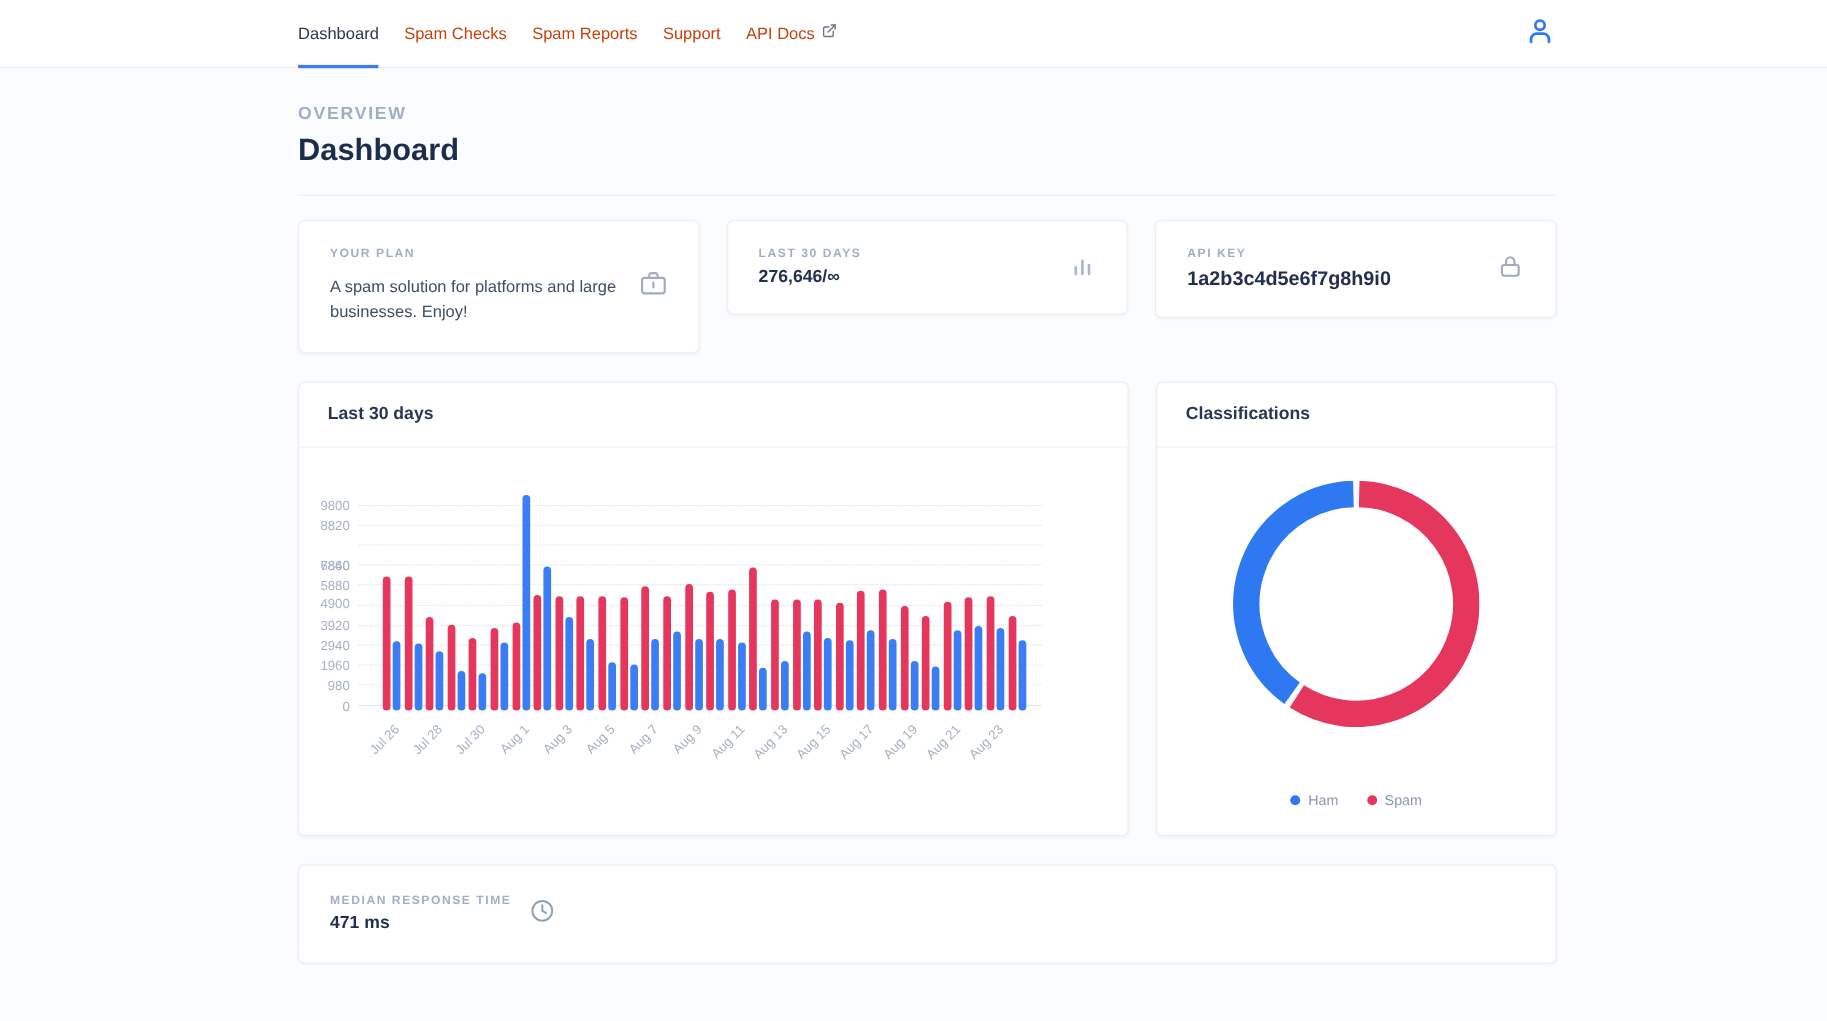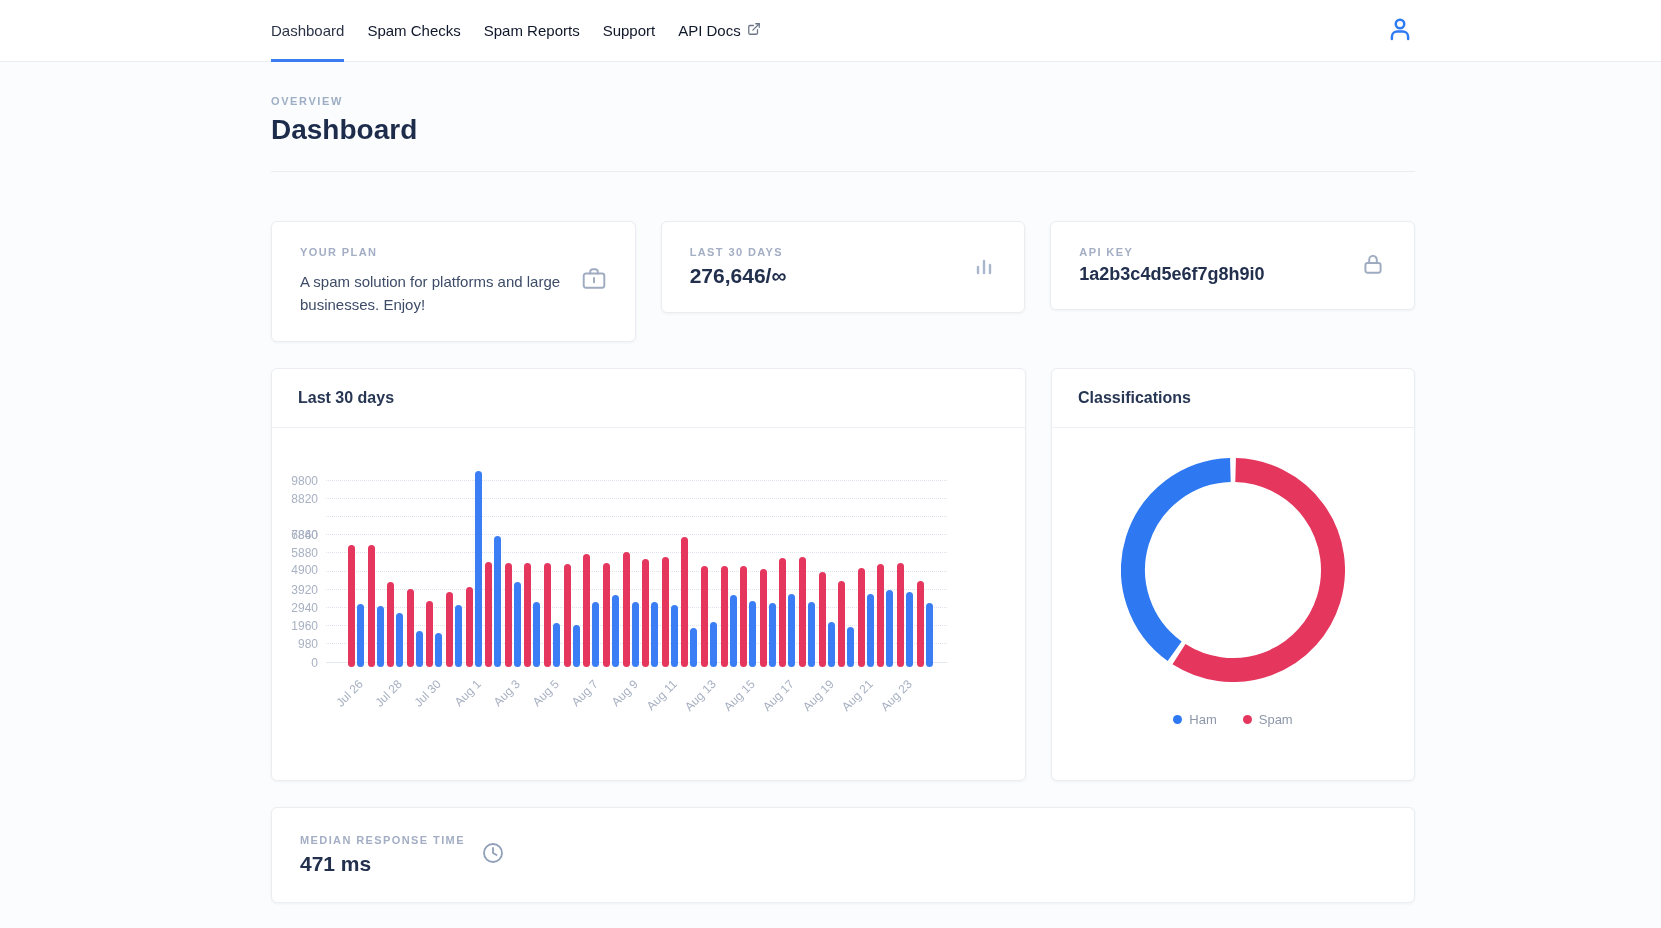--- a/index.html
+++ b/index.html
@@ -6,42 +6,42 @@
   html,body { width:1661px; height:928px; overflow:hidden; background:#fbfcfd;
     font-family:"Liberation Sans", sans-serif; color:#22304e; }
   .container { margin-left:271px; width:1144px; }
 
   
   .topbar { background:#ffffff; border-bottom:1px solid #eaeef3; height:62px; }
   .topbar-inner { margin-left:271px; width:1144px; height:100%;
     display:flex; justify-content:space-between; align-items:center; }
   .nav { display:flex; align-items:stretch; height:62px; gap:23px; }
   .nav-item { display:flex; align-items:center; gap:6px; font-size:15px; font-weight:500;
-    color:#0f172a; cursor:pointer; border-bottom:3px solid transparent; padding-top:3px; }
+    color:#c2410c; cursor:pointer; border-bottom:3px solid transparent; padding-top:3px; }
   .nav-item.active { color:#2b3447; border-bottom-color:#3b7cf3; }
   .nav-item svg { margin-top:-2px; }
   .user-btn { cursor:pointer; display:flex; align-items:center; }
 
   
   .page-head { padding-top:33px; }
-  .eyebrow { font-size:11px; font-weight:700; letter-spacing:1.6px; color:#9daec5;
+  .eyebrow { font-size:16px; font-weight:700; letter-spacing:1.6px; color:#9daec5;
     text-transform:uppercase; }
   .page-title { font-size:28px; font-weight:700; color:#1e2c4c; margin-top:7px; }
   .rule { border-bottom:1px solid #e9edf2; margin-top:25px; }
 
   
-  .cards { display:grid; grid-template-columns:repeat(3,1fr); gap:25px; margin-top:49px;
+  .cards { display:grid; grid-template-columns:repeat(3,1fr); gap:25px; margin-top:22px;
     align-items:start; }
   .card { background:#ffffff; border:1px solid #eaedf2; border-radius:6px;
     box-shadow:0 1px 3px rgba(30,45,70,0.05); }
   .stat-card { padding:24px 28px; display:flex; justify-content:space-between; align-items:center; }
   .stat-label { font-size:11px; font-weight:700; letter-spacing:1.4px; color:#a3aec4;
     text-transform:uppercase; }
   .stat-value { font-size:22px; font-weight:700; color:#22304e; margin-top:6px; }
-  .stat-value.mid { font-size:21px; }
+  .stat-value.mid { font-size:16px; }
   .stat-value.key { font-size:18px; }
   .stat-desc { font-size:15px; line-height:1.55; color:#3e4c68; margin-top:12px; max-width:300px; }
   .stat-icon { flex:0 0 auto; margin-left:16px; }
 
   
   .charts { display:grid; grid-template-columns:755px 1fr; gap:25px; margin-top:26px; }
   .chart-card { height:413px; overflow:hidden; }
   .chart-card-header { padding:20px 26px; font-size:16px; font-weight:600; color:#273653;
     border-bottom:1px solid #edf0f4; }
 
@@ -52,21 +52,21 @@
   .gridline { position:absolute; left:0; right:0; border-top:1px dotted #dde3ec; }
   .gridline.zero { border-top:1px solid #e3e8f0; }
   .bars-row { position:absolute; left:0; right:0; bottom:0; display:flex;
     justify-content:space-between; align-items:flex-end; padding:0 14px 0 22px; }
   .bar-group { width:16px; display:flex; gap:2px; align-items:flex-end; position:relative; }
   .bar { width:7px; border-radius:4px; margin-bottom:-4px; }
   .xtick { position:absolute; top:calc(100% + 14px); left:50%; white-space:nowrap;
     font-size:12px; color:#a8b1c2; transform:translateX(-100%) rotate(-45deg);
     transform-origin:top right; }
 
-  .donut-body { display:flex; flex-direction:column; align-items:center; }
+  .donut-body { display:flex; flex-direction:column; align-items:center;gap:29px; }
   .donut-svg { margin-top:30px; }
   .legend { display:flex; gap:26px; margin-top:30px; }
   .legend-item { display:flex; align-items:center; gap:7px; font-size:13px; color:#8d97a9; }
   .legend-dot { width:9px; height:9px; border-radius:50%; }
 
   
   .footer-card { margin-top:26px; padding:26px 28px; display:flex;
     align-items:center; }
 </style>
 </head>

